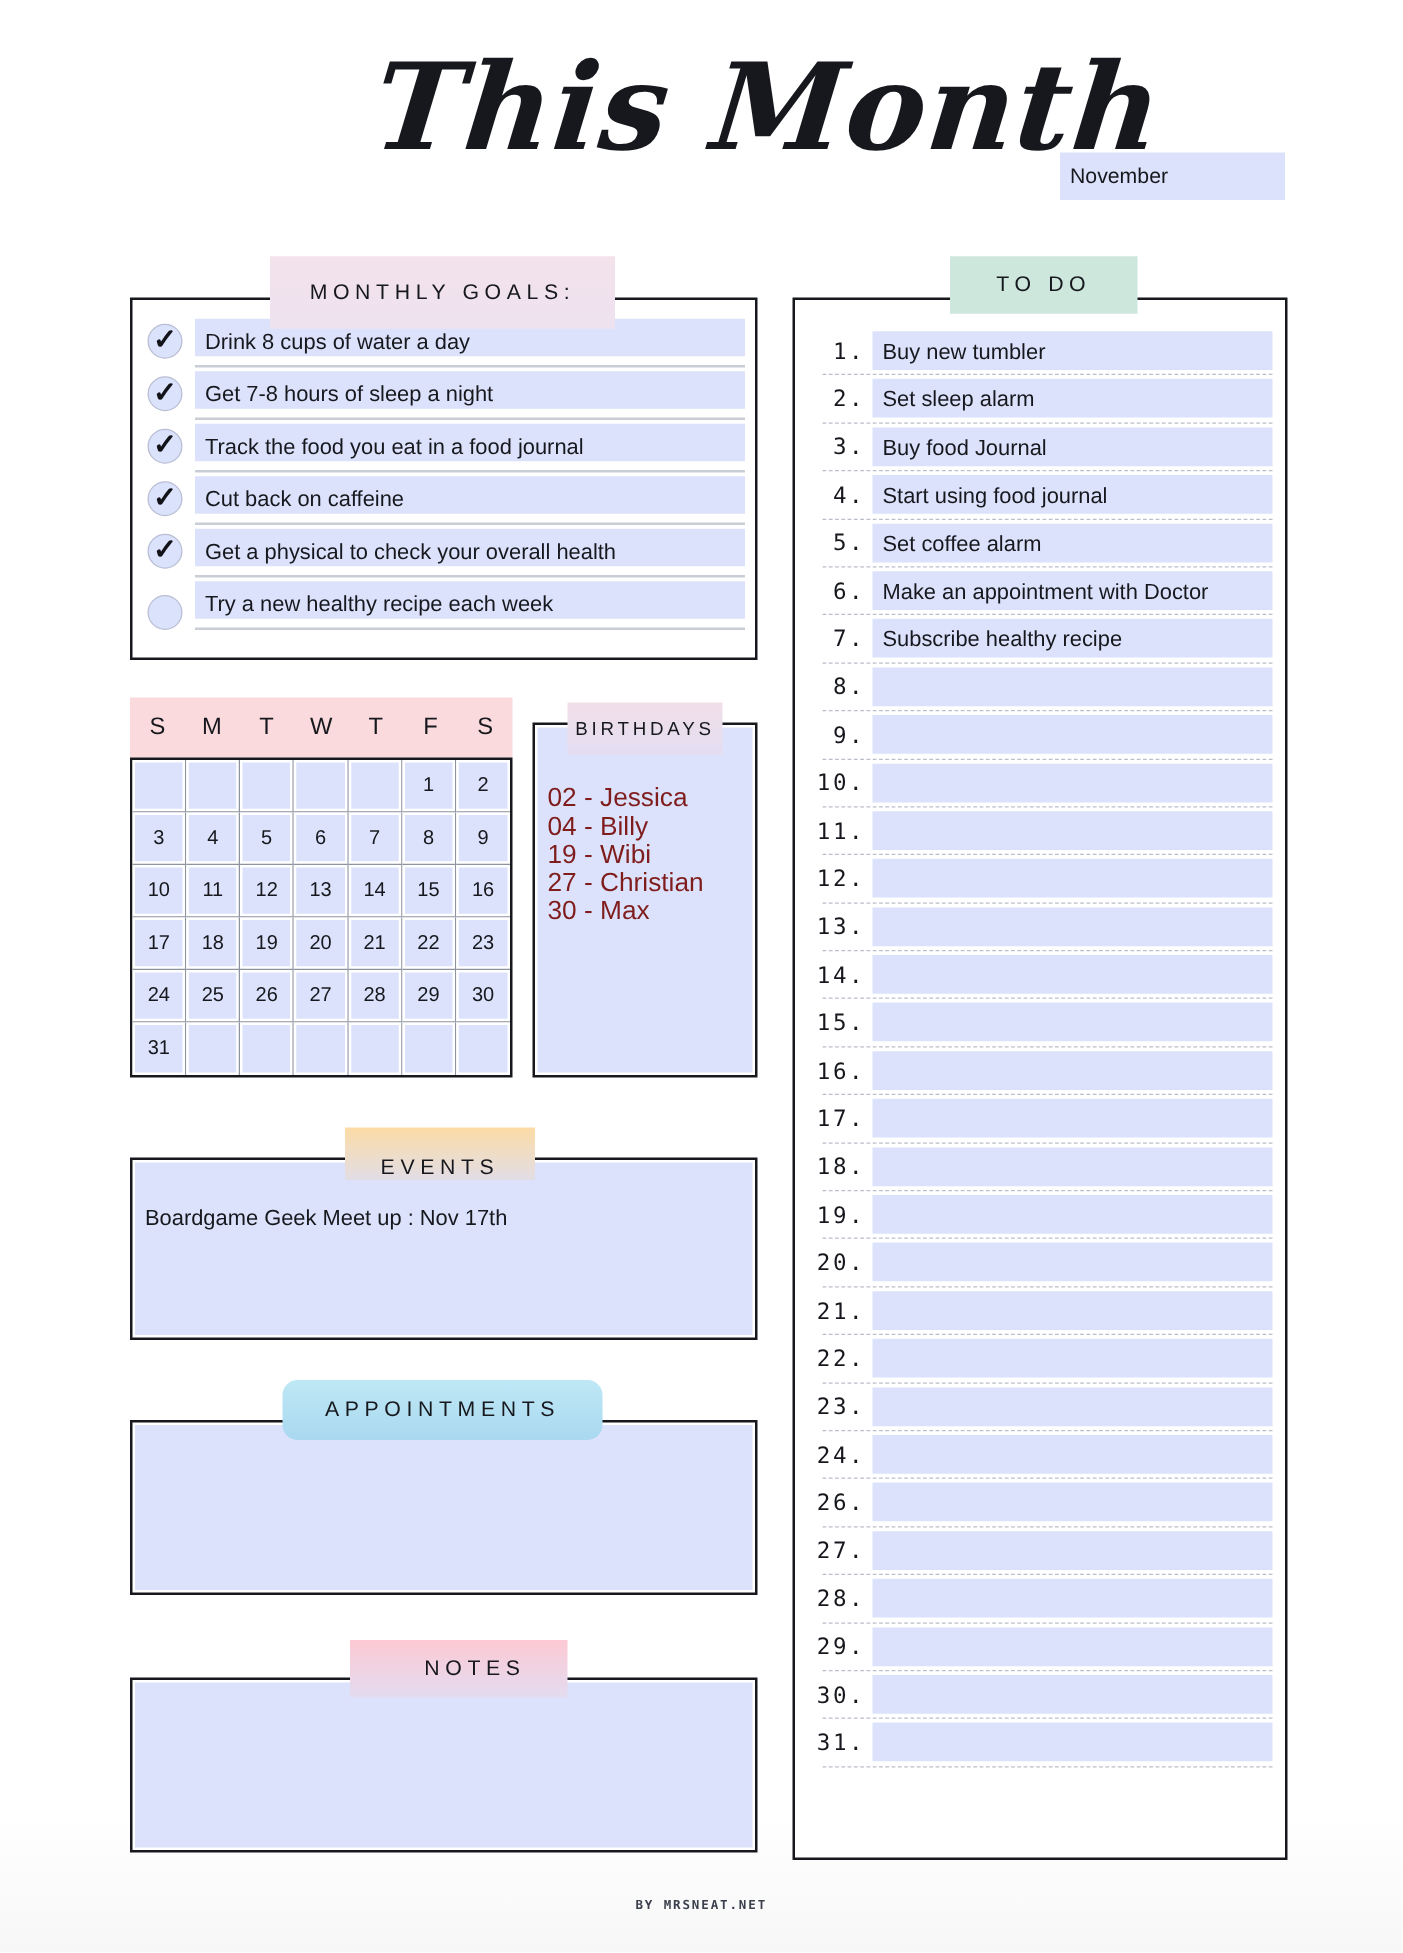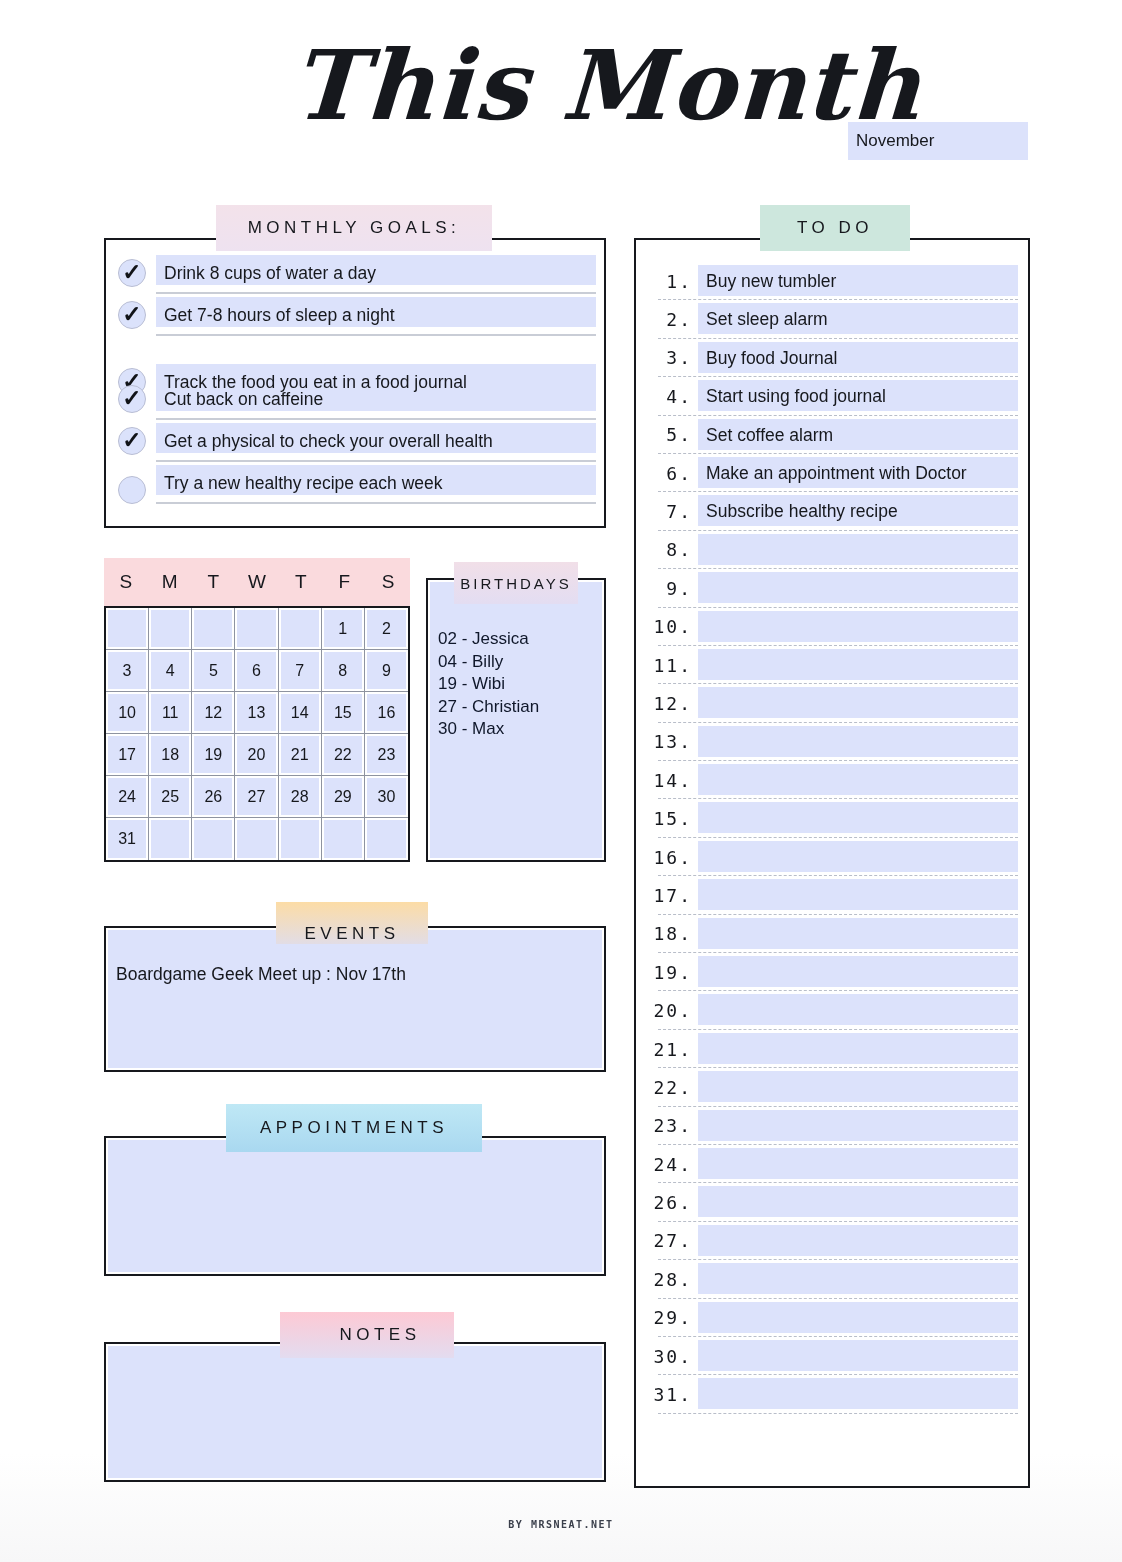--- a/index.html
+++ b/index.html
@@ -72,21 +72,21 @@
     letter-spacing: 4.5px;
     font-weight: 400;
     color: #16181d;
     z-index: 5;
     white-space: nowrap;
   }
   .tab-goals   { background: linear-gradient(180deg,#f3e2ea 0%, #eee2f0 100%); }
   .tab-todo    { background: #cde7dd; }
   .tab-bdays   { background: linear-gradient(180deg,#f1dfe8 0%,#e3ddf2 100%); }
   .tab-events  { background: linear-gradient(180deg,#fcdca6 0%,#e2dde6 100%); }
-  .tab-appts   { background: linear-gradient(180deg,#bfe8f5 0%,#a9d8f0 100%); }
+  .tab-appts   { background: linear-gradient(180deg,#bfe8f5 0%,#a9d8f0 100%); border-radius: 12px; }
   .tab-notes   { background: linear-gradient(180deg,#fdc9d4 0%,#e3dcf0 100%); }
 
   
   #goals-panel { left: 104px; top: 238px; width: 502px; height: 290px; }
   .goal-row {
     position: absolute;
     left: 12px;
     width: 478px;
     height: 42px;
     display: flex;
@@ -175,21 +175,21 @@
   .cal-grid .cal-cell:nth-child(n+36) { border-bottom: none; }
 
   
   #bdays-panel { left: 426px; top: 578px; width: 180px; height: 284px; }
   #bdays-panel .inner {
     position: absolute; left: 2px; right: 2px; top: 2px; bottom: 2px;
     background: #dce2fb;
     padding: 46px 0 0 8px;
     box-sizing: border-box;
   }
-  .bday-item { font-size: 17px; line-height: 22.5px; color: #0f172a; }
+  .bday-item { font-size: 21px; line-height: 22.5px; color: #7f1d1d; }
 
   
   #events-panel { left: 104px; top: 926px; width: 502px; height: 146px; }
   #appts-panel  { left: 104px; top: 1136px; width: 502px; height: 140px; }
   #notes-panel  { left: 104px; top: 1342px; width: 502px; height: 140px; }
   .box-inner {
     position: absolute; left: 2px; right: 2px; top: 2px; bottom: 2px;
     background: #dce2fb;
     box-sizing: border-box;
     padding: 34px 0 0 8px;
@@ -259,42 +259,42 @@
 <body>
 
 <div class="page">
 
   <div class="title">This Month</div>
 
   <div class="month-field">
     <span>November</span>
   </div>
 
-  <div class="tab tab-goals" style="left:216px; top:205px; width:276px; height:46px;">
+  <div class="tab tab-goals" style="left:216px; top:205px; width:276px; height:58px;">
     <span>MONTHLY GOALS:</span>
   </div>
   <div class="panel" id="goals-panel">
     <div id="goals-rows">
         <div class="goal-row" style="top: 12px;">
           <div class="cbox checked"></div>
           <div class="goal-line">
             <div class="fill"></div>
             <div class="rule"></div>
             <div class="goal-text">Drink 8 cups of water a day</div>
           </div>
         </div>
         <div class="goal-row" style="top: 54px; text-align: right;">
           <div class="cbox checked"></div>
           <div class="goal-line">
             <div class="fill"></div>
             <div class="rule"></div>
             <div class="goal-text">Get 7-8 hours of sleep a night</div>
           </div>
         </div>
-        <div class="goal-row" style="top: 96px; margin-top: 25px;">
+        <div class="goal-row" style="top: 96px;">
           <div class="cbox checked"></div>
           <div class="goal-line">
             <div class="fill"></div>
             <div class="rule"></div>
             <div class="goal-text">Track the food you eat in a food journal</div>
           </div>
         </div>
         <div class="goal-row" style="top: 138px;">
           <div class="cbox checked"></div>
           <div class="goal-line">

